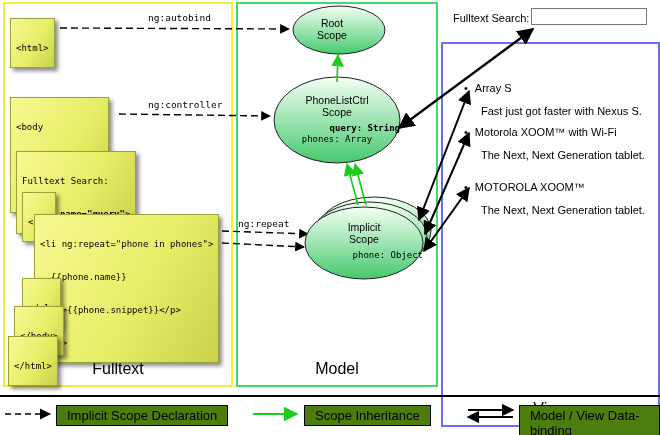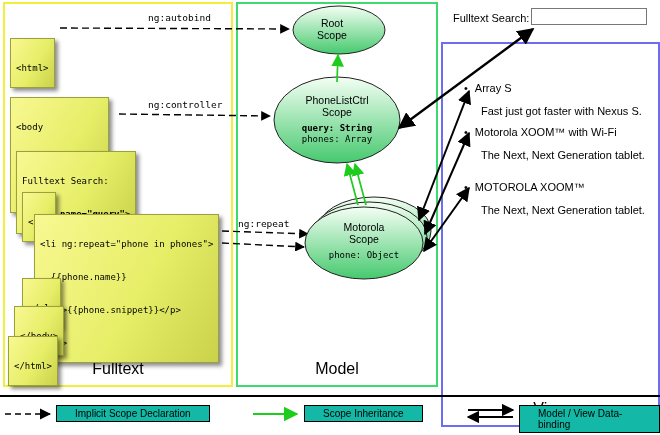--- a/index.html
+++ b/index.html
@@ -18,31 +18,31 @@
   .codebox{
     position:absolute;z-index:2;padding:2px 5px;white-space:pre;
     font-family:"DejaVu Sans Mono",monospace;font-size:9px;line-height:11px;
     background:linear-gradient(120deg,#f8f892 0%,#e7ee68 55%,#c9d24a 100%);
     border:1px solid #9aa13a;box-shadow:3px 3px 4px rgba(0,0,0,0.45);
   }
   .bold{font-weight:bold;}
   
   .scope-text{position:absolute;z-index:2;text-align:center;font-size:10.5px;line-height:12px;}
   .scope-prop{font-family:"DejaVu Sans Mono",monospace;font-size:9px;line-height:11px;}
-  .scope-prop.first{margin-top:5px;}
+  .scope-prop.first{margin-top:5px;text-align:right;}
   
   .view-search-label{position:absolute;z-index:2;font-size:11px;}
   .search-input{position:absolute;z-index:2;width:116px;height:17px;border:1px solid #777;
     background:#fff;font-size:11px;padding:0 3px;box-sizing:border-box;}
   .vtitle{position:absolute;z-index:2;font-size:11px;}
   .vbullet{margin-right:7px;}
   .vdesc{position:absolute;z-index:2;font-size:11px;}
   
-  .legend-box{position:absolute;z-index:2;font-size:10px;padding:2px 18px;
-    border:1px solid #000;background:#14b8a6;}
+  .legend-box{position:absolute;z-index:2;font-size:13px;padding:2px 10px;
+    border:1px solid #000;background:#4d7c0f;}
   
   .svg-label{font-family:"DejaVu Sans Mono",monospace;font-size:9.5px;fill:#000;}
 </style>
 </head>
 <body>
 
 <div class="col col-template">
   <div class="col-label">Fulltext</div>
 </div>
 <div class="col col-model">
@@ -91,21 +91,21 @@
   <line x1="425" y1="234" x2="469" y2="133" stroke="#000" stroke-width="2" marker-start="url(#mB)" marker-end="url(#mB)"></line>
   <line x1="424" y1="251" x2="469" y2="188" stroke="#000" stroke-width="2" marker-start="url(#mB)" marker-end="url(#mB)"></line>
 
   <line x1="0" y1="396" x2="660" y2="396" stroke="#000" stroke-width="2"></line>
   <line x1="5" y1="414" x2="50" y2="414" stroke="#000" stroke-width="1.6" stroke-dasharray="6 4" marker-end="url(#mB)"></line>
   <line x1="253" y1="414" x2="297" y2="414" stroke="#1ecc1e" stroke-width="2" marker-end="url(#mG)"></line>
   <line x1="468" y1="410" x2="513" y2="410" stroke="#000" stroke-width="1.8" marker-end="url(#mB)"></line>
   <line x1="468" y1="417" x2="513" y2="417" stroke="#000" stroke-width="1.8" marker-start="url(#mB)"></line>
 </svg>
 
-<div class="codebox" style="left:10px;top:18px;margin-top:20px;">
+<div class="codebox" style="left:10px;top:18px;">
   <div>&lt;html&gt;</div>
 </div>
 <div class="codebox" style="left:10px;top:97px;">
   <div>&lt;body</div>
   <div class="bold">ng:controller=</div>
   <div class="bold">"PhoneListCtrl"&gt;</div>
 </div>
 <div class="codebox" style="left:16px;top:151px;">
   <div>Fulltext Search:</div>
   <div class="bold">&lt;input name="query"&gt;</div>
@@ -133,21 +133,21 @@
   <div>Root</div>
   <div>Scope</div>
 </div>
 <div class="scope-text" style="left:274px;top:94px;width:126px;">
   <div>PhoneListCtrl</div>
   <div>Scope</div>
   <div class="scope-prop first bold">query: String</div>
   <div class="scope-prop">phones: Array</div>
 </div>
 <div class="scope-text" style="left:305px;top:221px;width:118px;">
-  <div>Motorola</div>
+  <div>Implicit</div>
   <div>Scope</div>
   <div class="scope-prop first">phone: Object</div>
 </div>
 
 <div class="view-search-label" style="left:453px;top:12px;">Fulltext Search:</div>
 <input class="search-input" style="left: 531px; top: 8px;" value="">
 
 <div class="vtitle" style="left:464px;top:82px;">
   <span class="vbullet">•</span><span>Array S</span>
 </div>

